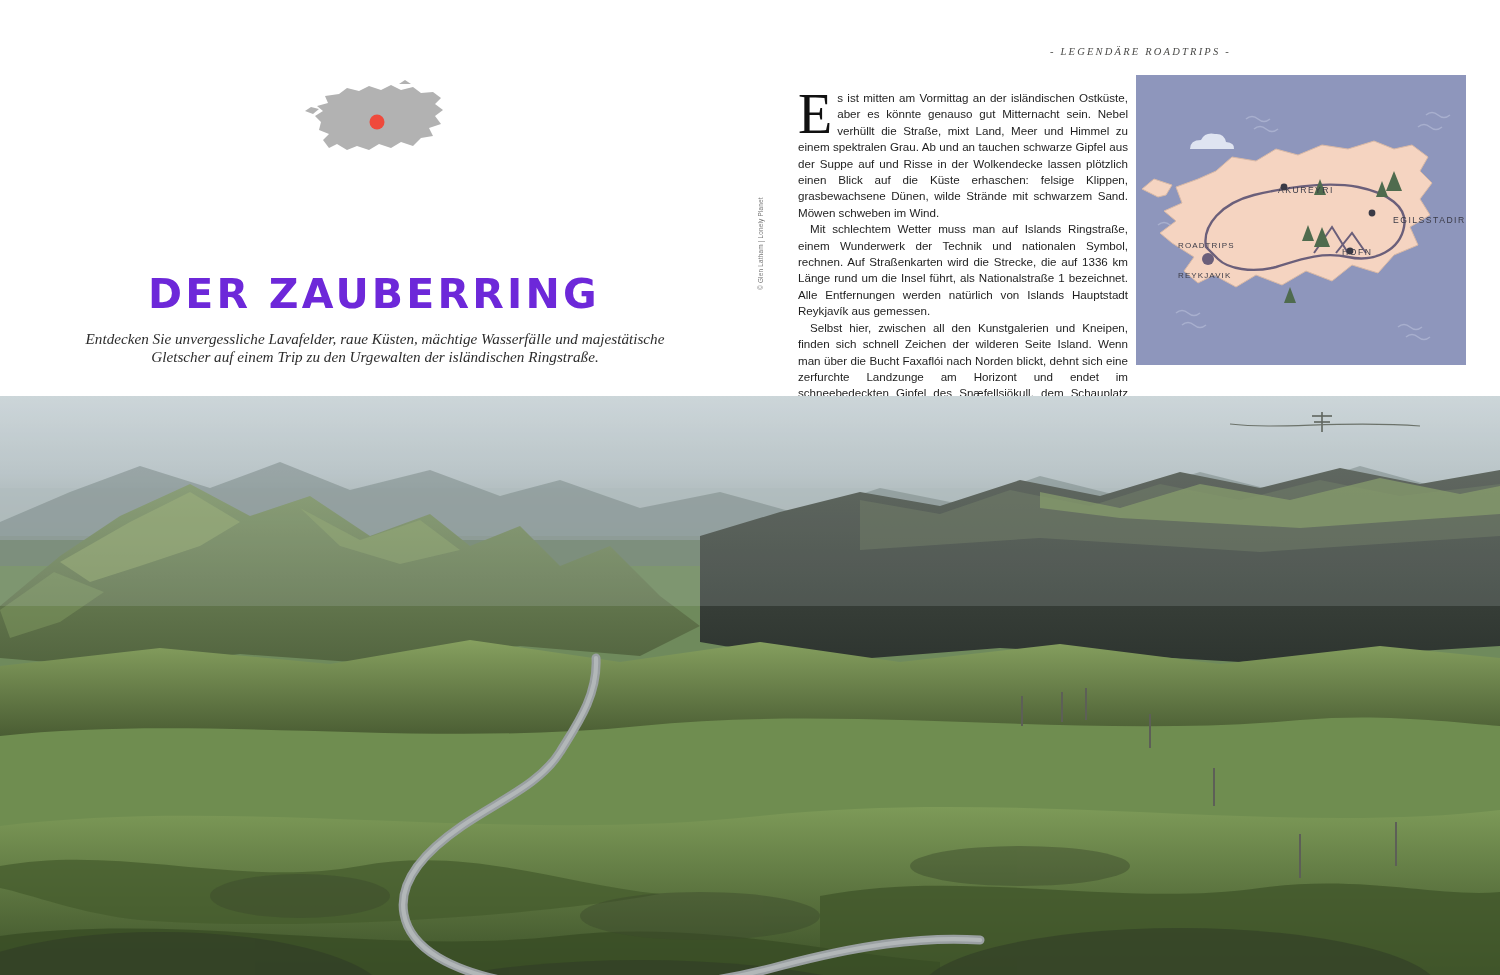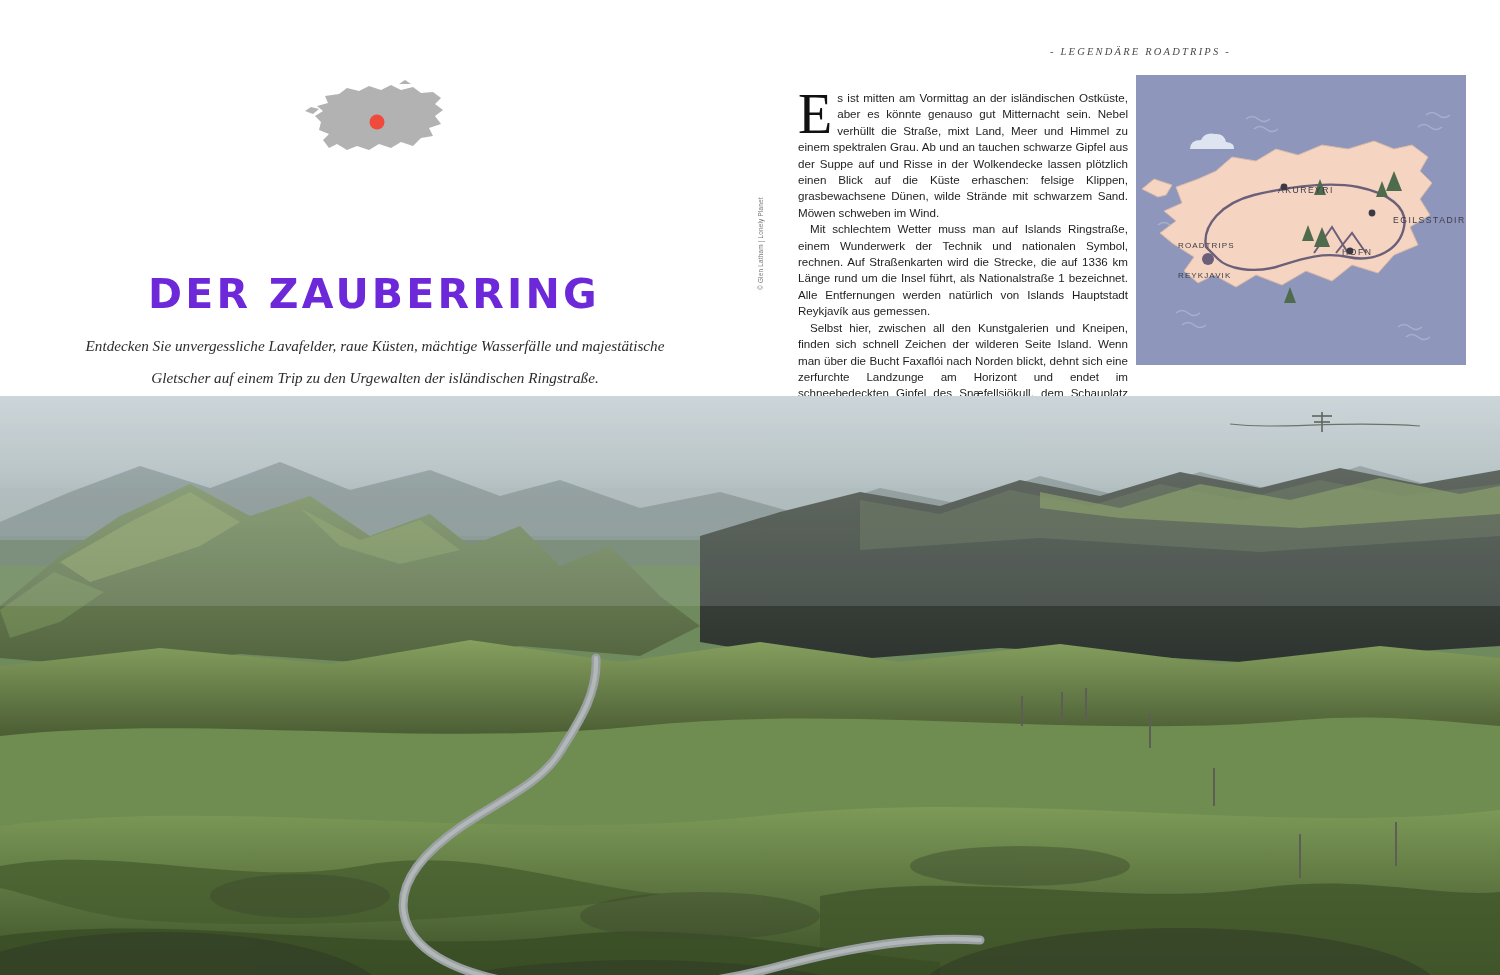--- a/index.html
+++ b/index.html
@@ -42,21 +42,21 @@
     font-size:41px;
     letter-spacing:3.2px;
     color:#6d28d9;
   }
   .deck {
     position:absolute; left:55px; top:330px; width:640px;
     text-align:center;
     font-family:"Liberation Serif", serif;
     font-style:italic;
     font-size:15.2px;
-    line-height:32px;
+    line-height:18px;
     color:#2c2c2c;
   }
 
   
   .credit {
     position:absolute;
     left:757px; top:290px;
     transform-origin:left top;
     transform:rotate(-90deg);
     font-family:"Liberation Sans", sans-serif;

